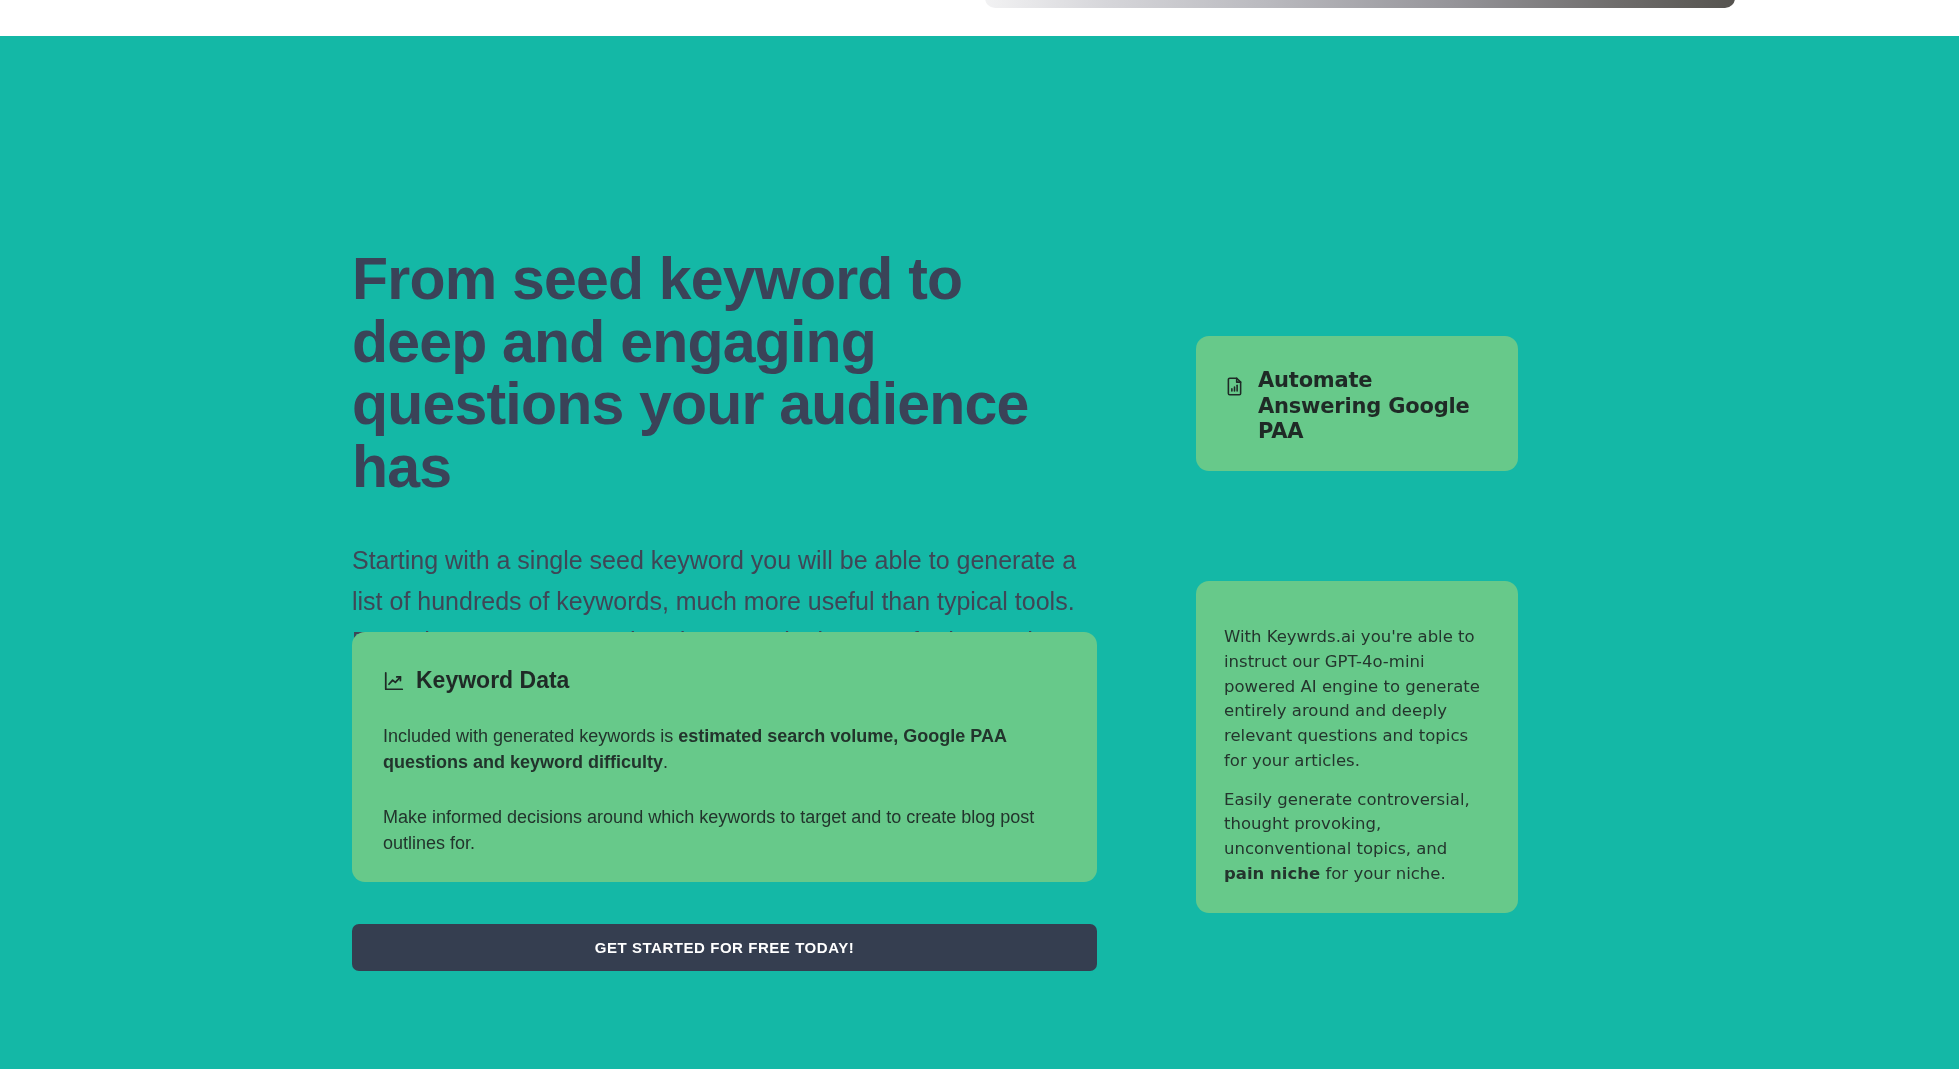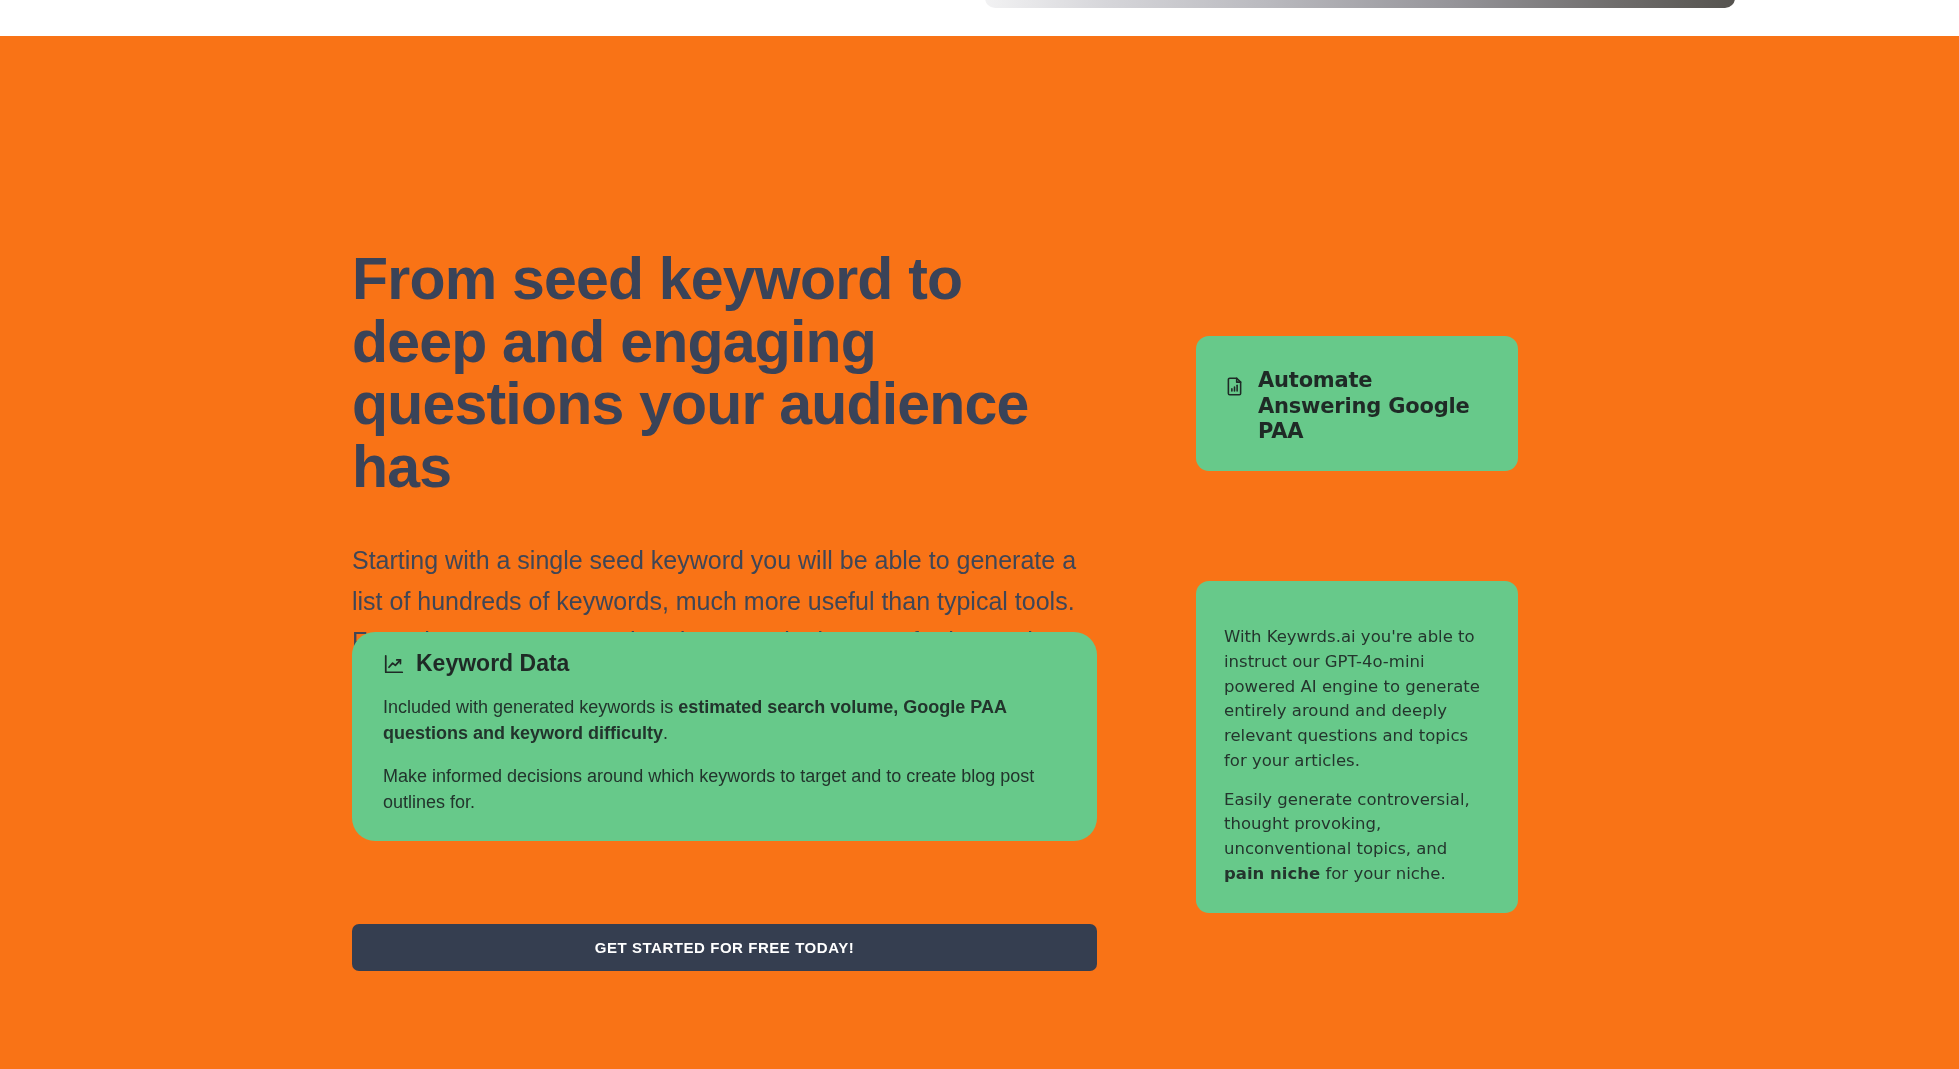--- a/index.html
+++ b/index.html
@@ -35,21 +35,21 @@
     background: linear-gradient(90deg, #f2f2f3 0%, #d6d6da 16%, #b9b9be 38%, #96959a 62%, #6f6d6c 84%, #55534f 100%);
   }
 
   
   .section {
     position: absolute;
     left: 0;
     top: 36px;
     width: 1959px;
     height: 1033px;
-    background: #f97316;
+    background: #14b8a6;
   }
 
   
   .left-col {
     position: absolute;
     left: 352px;
     top: 212px;
     width: 745px;
   }
   .headline {
@@ -75,38 +75,37 @@
   .card {
     background: #67c98a;
     border-radius: 13px;
     box-sizing: border-box;
   }
   .card-left {
     position: absolute;
     left: 352px;
     top: 596px;
     width: 745px;
-    padding: 18px 31px 26px 31px;
-    border-radius: 23px;
+    padding: 35px 31px 26px 31px;
   }
   .card-title {
     margin: 0;
     display: flex;
     align-items: flex-start;
     gap: 11px;
     font-weight: 700;
     color: #1f2a26;
   }
   .card-left .card-title {
     font-size: 23px;
     line-height: 1.2;
     align-items: center;
   }
   .card-left .card-p {
-    margin: 16px 0 0 0;
+    margin: 28px 0 0 0;
     font-size: 18px;
     line-height: 1.47;
     color: #22342c;
   }
   .card-left .card-p b { font-weight: 700; }
 
   .card-icon {
     flex: 0 0 auto;
     display: inline-flex;
     align-items: center;

